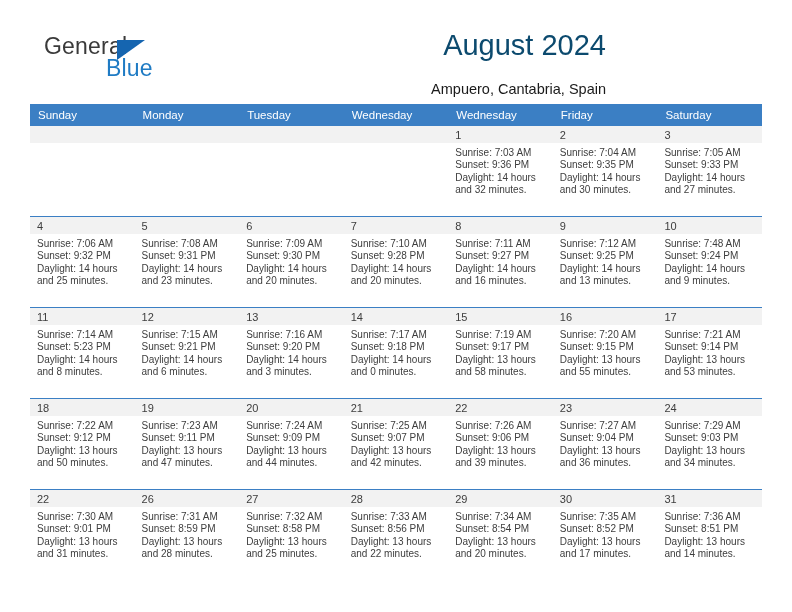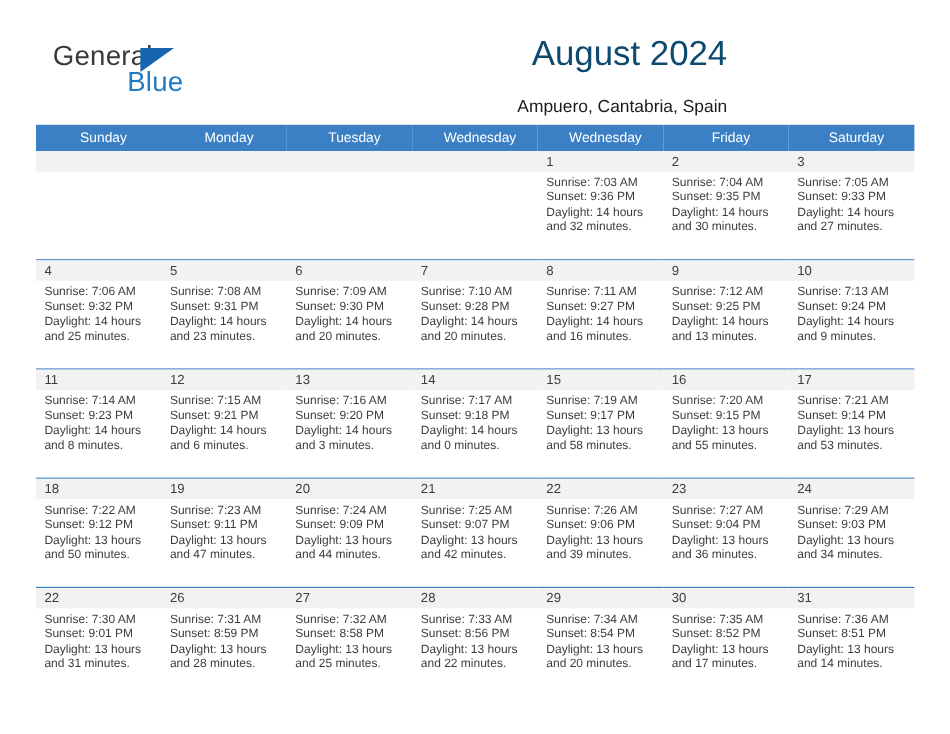--- a/index.html
+++ b/index.html
@@ -90,21 +90,21 @@
     top: 104px;
     width: 732px;
     border-collapse: collapse;
     table-layout: fixed;
   }
   .calendar th {
     background: #3b7fc4;
     color: #ffffff;
     font-size: 11.5px;
     font-weight: normal;
-    text-align: center;
+    text-align: left;
     padding: 5px 0 5px 8px;
     height: 18px;
     box-sizing: border-box;
   }
   .calendar td {
     vertical-align: top;
     padding: 0;
     width: 104.57px;
     height: 90px;
     border-top: 1px solid #3b7fc4;
@@ -292,35 +292,35 @@
                 <div>Sunset: 9:25 PM</div>
                 <div>Daylight: 14 hours</div>
                 <div>and 13 minutes.</div>
               </div>
             </div>
           </td>
           <td>
             <div class="cell">
               <div class="daynum-band">10</div>
               <div class="info">
-                <div>Sunrise: 7:13 AM</div>
+                <div>Sunrise: 7:48 AM</div>
                 <div>Sunset: 9:24 PM</div>
                 <div>Daylight: 14 hours</div>
                 <div>and 9 minutes.</div>
               </div>
             </div>
           </td>
         </tr>
         <tr class="week-row">
           <td>
             <div class="cell">
               <div class="daynum-band">11</div>
               <div class="info">
                 <div>Sunrise: 7:14 AM</div>
-                <div>Sunset: 9:23 PM</div>
+                <div>Sunset: 5:23 PM</div>
                 <div>Daylight: 14 hours</div>
                 <div>and 8 minutes.</div>
               </div>
             </div>
           </td>
           <td>
             <div class="cell">
               <div class="daynum-band">12</div>
               <div class="info">
                 <div>Sunrise: 7:15 AM</div>

